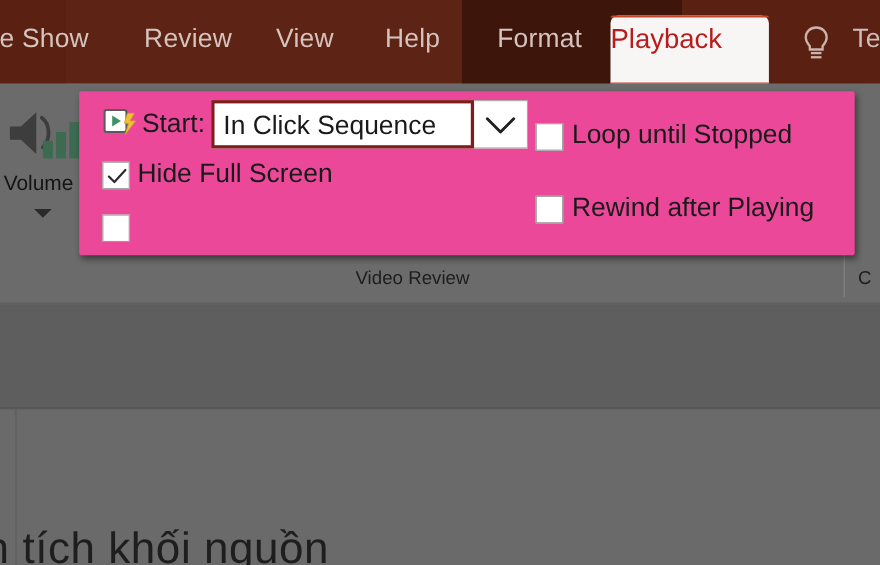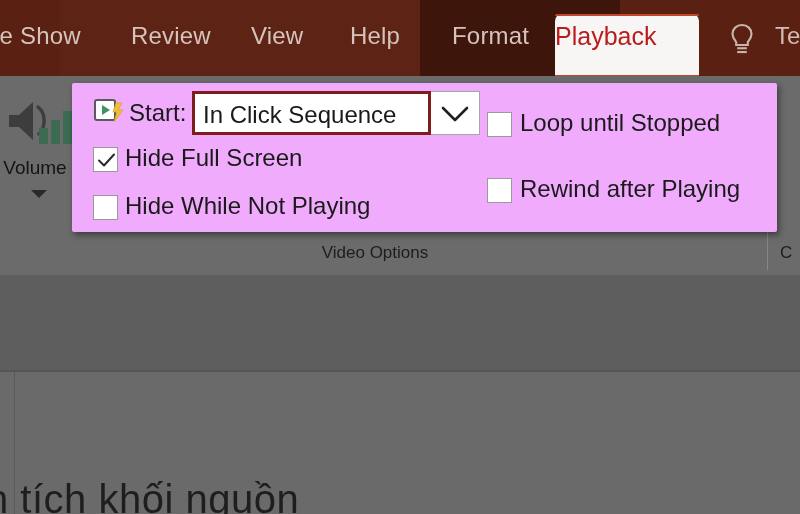--- a/index.html
+++ b/index.html
@@ -159,21 +159,21 @@
     border-left: 8px solid transparent;
     border-right: 8px solid transparent;
     border-top: 8px solid #2a2a2a;
   }
 
   
   #video-options-panel {
     position: absolute;
     left: 72px; top: 83px;
     width: 705px; height: 149px;
-    background: #f0abfc;
+    background: #ec4899;
     border-radius: 2px;
     box-shadow: 2px 3px 6px rgba(0,0,0,0.45);
   }
 
   
   #start-icon {
     position: absolute;
     left: 22px; top: 14px;
     width: 32px; height: 30px;
   }
@@ -309,21 +309,21 @@
         <path d="M33 13 C41 19 41 33 34 40" fill="none" stroke="#3d3d3d" stroke-width="3.4" stroke-linecap="round"></path>
         <rect x="34" y="34" width="9" height="16" fill="#3d6b52"></rect>
         <rect x="46" y="26" width="9" height="24" fill="#3d6b52"></rect>
         <rect x="58" y="17" width="9" height="33" fill="#3d6b52"></rect>
       </svg>
     </div>
     <div id="volume-label">Volume</div>
     <div id="volume-caret"></div>
   </div>
 
-  <div id="group-label-video">Video Options</div>
+  <div id="group-label-video">Video Review</div>
   <div id="group-sep-right"></div>
   <div id="group-label-captions">C</div>
   <div id="ribbon-bottom-rule"></div>
 
   <div id="video-options-panel">
 
     <div id="start-icon">
       <svg width="32" height="30" viewBox="0 0 32 30">
         <rect x="1" y="3" width="20" height="20" rx="2" fill="#ffffff" stroke="#5a5a5a" stroke-width="2"></rect>
         <path d="M8 8 L16 13 L8 18 Z" fill="#3f9268"></path>
@@ -342,21 +342,20 @@
     </div>
 
     <div class="cbox" id="cb-playfull">
       <svg width="21" height="21" viewBox="0 0 21 21">
         <path d="M3 10.5 L8 15.5 L18 4.5" fill="none" stroke="#2b2b2b" stroke-width="2" stroke-linecap="round" stroke-linejoin="round"></path>
       </svg>
     </div>
     <div class="cblabel" id="cb-playfull-label">Hide Full Screen</div>
 
     <div class="cbox" id="cb-hidewhile"></div>
-    <div class="cblabel" id="cb-hidewhile-label">Hide While Not Playing</div>
 
     <div class="cbox" id="cb-loop"></div>
     <div class="cblabel" id="cb-loop-label">Loop until Stopped</div>
 
     <div class="cbox" id="cb-rewind"></div>
     <div class="cblabel" id="cb-rewind-label">Rewind after Playing</div>
   </div>
 
   <div id="content-area">
     <div id="content-band"></div>

